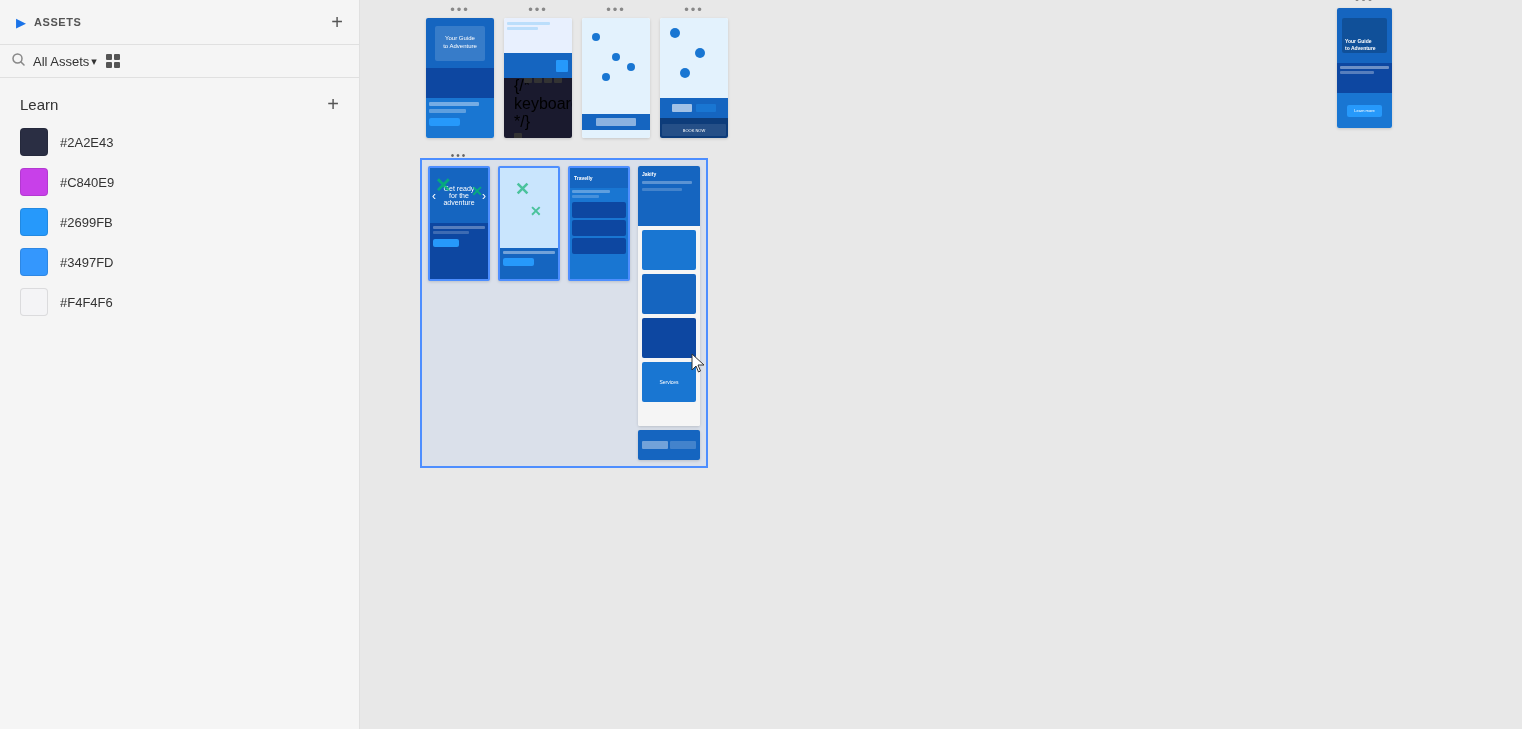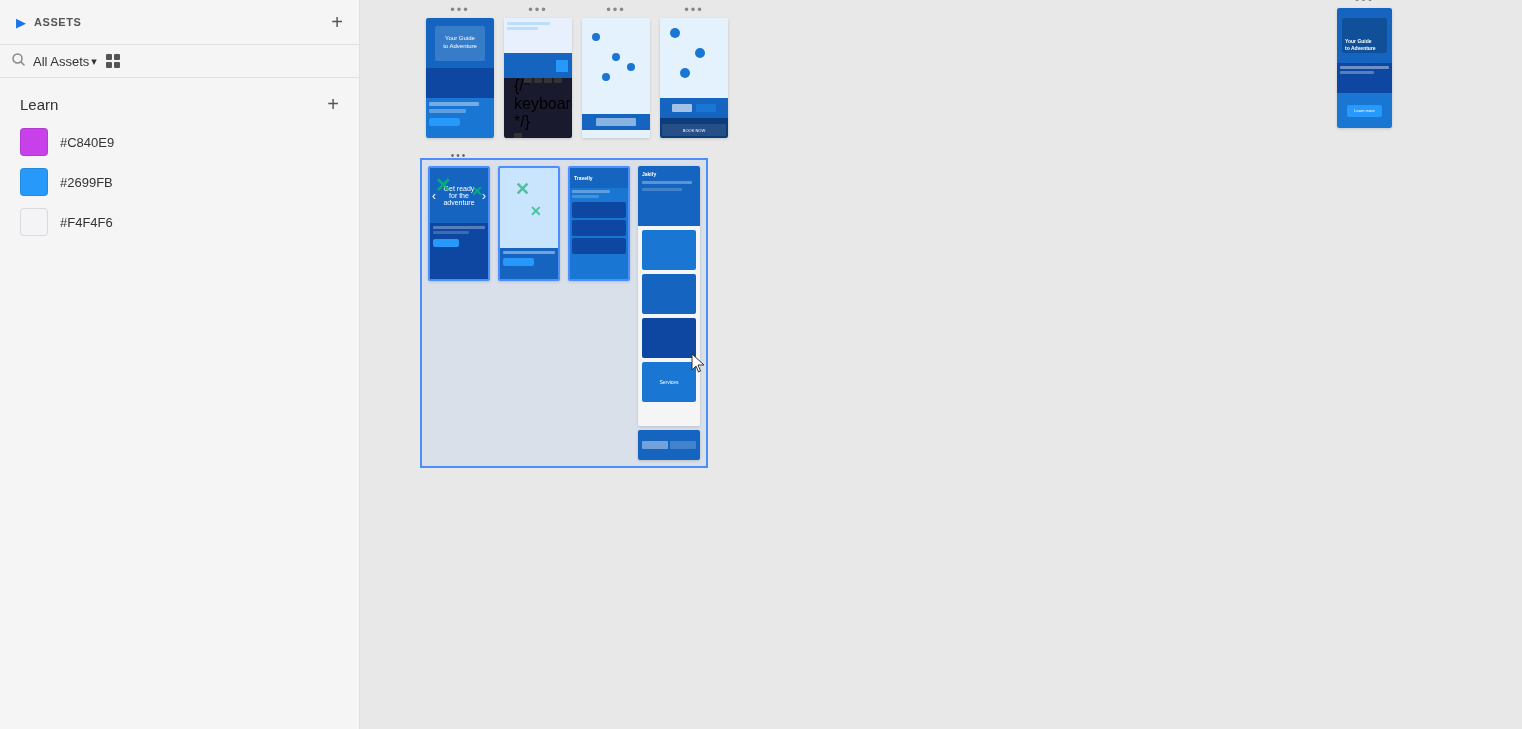--- a/index.html
+++ b/index.html
@@ -218,26 +218,34 @@
   <div class="colors-section">
     <div class="section-header">
       <span class="section-title">Learn</span>
       <button class="section-add">
         <span>+</span>
       </button>
     </div>
 
     <div id="color-list">
         <div class="color-item">
+          <div class="color-swatch" style="background-color: rgb(42, 46, 67);"></div>
+          <span class="color-hex">#2A2E43</span>
+        </div>
+        <div class="color-item">
           <div class="color-swatch" style="background-color: rgb(200, 64, 233);"></div>
           <span class="color-hex">#C840E9</span>
         </div>
         <div class="color-item">
           <div class="color-swatch" style="background-color: rgb(38, 153, 251);"></div>
           <span class="color-hex">#2699FB</span>
+        </div>
+        <div class="color-item">
+          <div class="color-swatch" style="background-color: rgb(52, 151, 253);"></div>
+          <span class="color-hex">#3497FD</span>
         </div>
         <div class="color-item">
           <div class="color-swatch" style="background-color: rgb(244, 244, 246);"></div>
           <span class="color-hex">#F4F4F6</span>
         </div>
       </div>
   </div>
 </div>
 
 <div class="canvas-area">

